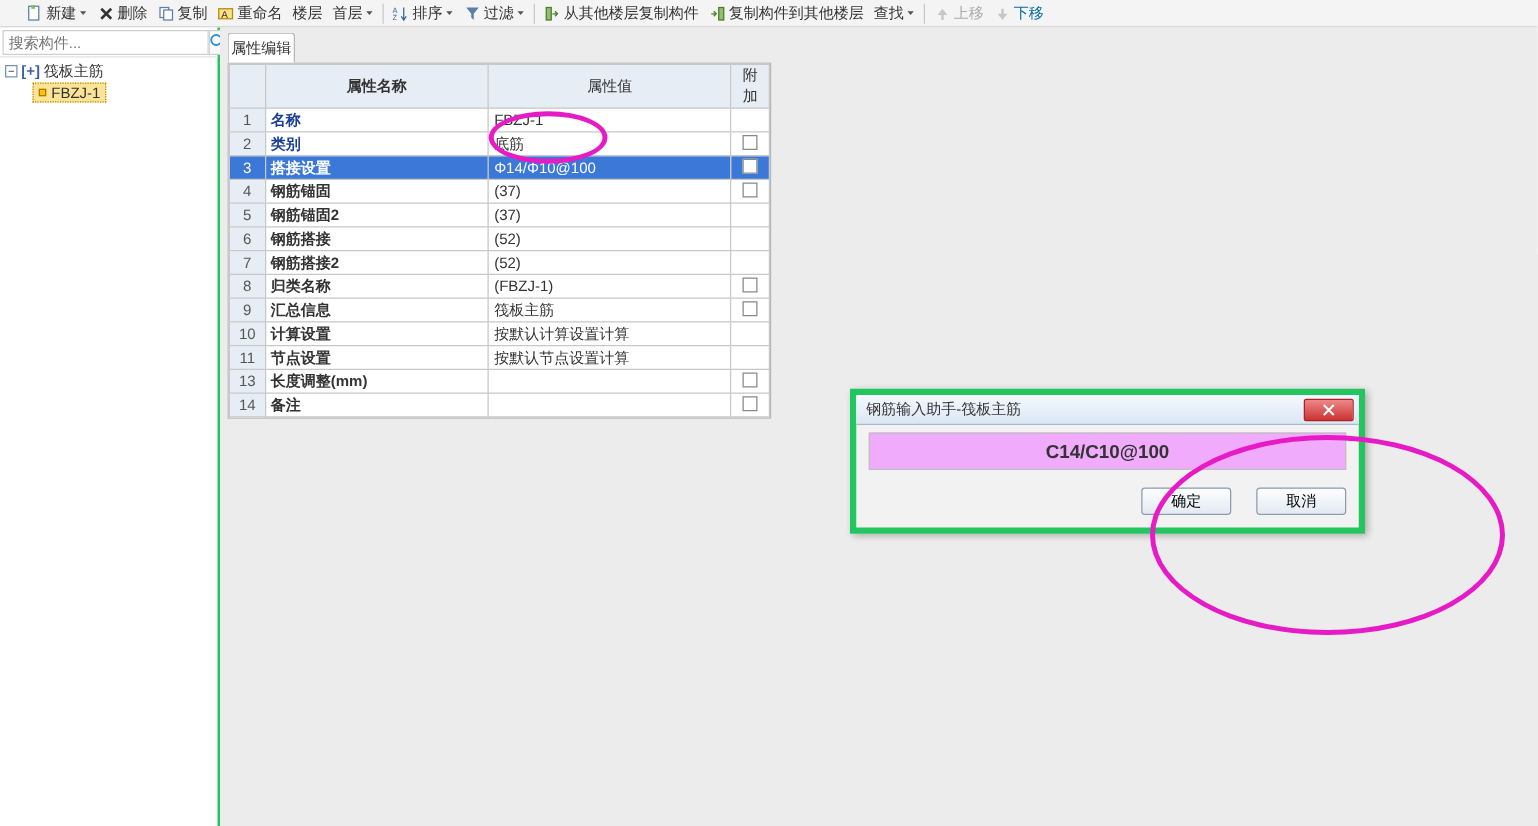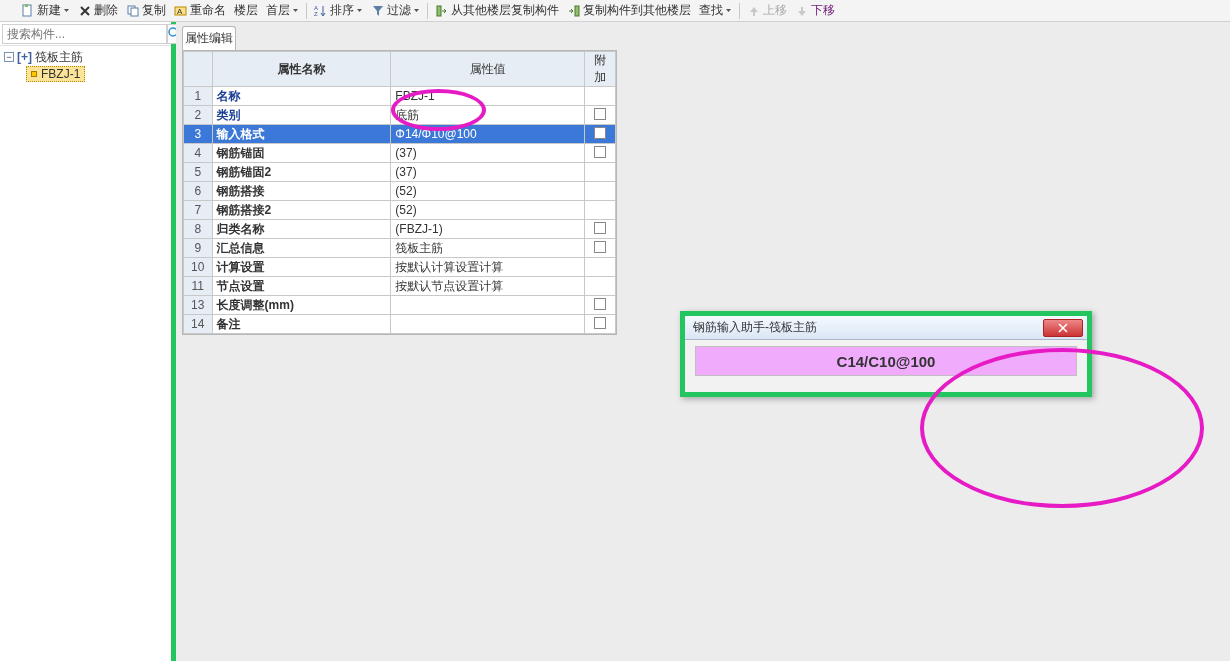--- a/index.html
+++ b/index.html
@@ -7,21 +7,21 @@
 
 
 .toolbar { height: 22px; display: flex; align-items: center; padding: 0 18px; gap: 2px; border-bottom: 1px solid #d0d0d0; background: #f4f4f4; }
 .toolbar .tb-item { display: flex; align-items: center; gap: 2px; padding: 0 3px; height: 20px; cursor: pointer; }
 .toolbar .sep { width: 1px; height: 16px; background: #c8c8c8; margin: 0 2px; }
 .toolbar .icon { display: inline-block; width: 14px; height: 14px; }
 .toolbar .dd-arrow { display: inline-block; width: 7px; height: 7px; }
 
 
 .main { display: flex; height: calc(100% - 22px); }
-.left-panel { width: 176px; border-right: 5px solid #22c55e; background: #fff; display: flex; flex-direction: column; }
+.left-panel { width: 176px; border-right: 2px solid #22c55e; background: #fff; display: flex; flex-direction: column; }
 .search-row { display: flex; align-items: center; height: 24px; padding: 2px; border-bottom: 1px solid #e2e2e2; }
 .search-input { flex: 1; height: 20px; border: 1px solid #d0d0d0; padding: 0 4px; font-size: 12px; color: #999; }
 .search-btn { width: 20px; height: 20px; background: #fbfbfb; border: 1px solid #d0d0d0; display: flex; align-items: center; justify-content: center; cursor: pointer; color: #2b90d9; }
 .tree { padding: 2px 4px; }
 .tree-row { display: flex; align-items: center; height: 18px; gap: 3px; }
 .tree-row .expander { width: 10px; height: 10px; border: 1px solid #7a94b0; display: flex; align-items: center; justify-content: center; font-size: 9px; line-height: 1; background: #fff; }
 .tree-row .bracket { color: #4060a0; font-weight: bold; }
 .tree-child { margin-left: 22px; }
 .tree-child .hl { background: #fbe397; border: 1px dotted #b58a00; padding: 0 4px; display: inline-flex; align-items: center; gap: 4px; }
 .tree-child .dot { width: 6px; height: 6px; background: #ffc400; border: 1px solid #a67b00; display: inline-block; }
@@ -186,21 +186,21 @@
   </div>
   <div class="sep"></div>
   <div class="tb-item" style="color:#aaa">
     <span class="icon">
         <svg width="14" height="14">
           <path d="M7 3 L11 8 L8 8 L8 12 L6 12 L6 8 L3 8 Z" fill="#c8c8c8"></path>
         </svg>
       </span>
     <span>上移</span>
   </div>
-  <div class="tb-item" style="color:#701a75">
+  <div class="tb-item" style="color:#0369a1">
     <span class="icon">
         <svg width="14" height="14">
           <path d="M7 12 L11 7 L8 7 L8 3 L6 3 L6 7 L3 7 Z" fill="#c8c8c8"></path>
         </svg>
       </span>
     <span>下移</span>
   </div>
 </div>
 
 <div class="main">
@@ -253,21 +253,21 @@
               <td class="col-attach"></td>
             </tr>
             <tr>
               <td class="rownum">2</td>
               <td class="col-name link"><span>类别</span></td>
               <td class="col-value">底筋</td>
               <td class="col-attach"><span class="chk"></span></td>
             </tr>
             <tr class="selected">
               <td class="rownum">3</td>
-              <td class="col-name"><span>输入格式</span></td>
+              <td class="col-name"><span>搭接设置</span></td>
               <td class="col-value">Φ14/Φ10@100</td>
               <td class="col-attach"><span class="chk"></span></td>
             </tr>
             <tr>
               <td class="rownum">4</td>
               <td class="col-name"><span>钢筋锚固</span></td>
               <td class="col-value">(37)</td>
               <td class="col-attach"><span class="chk"></span></td>
             </tr>
             <tr>
@@ -336,16 +336,20 @@
   <div class="dlg-title">
     <span>钢筋输入助手-筏板主筋</span>
     <div class="dlg-close">
       <svg width="12" height="10">
           <path d="M2 1 L10 9 M10 1 L2 9" stroke="#fff" stroke-width="1.6"></path>
         </svg>
     </div>
   </div>
   <div class="dlg-body">
     <div class="dlg-display">C14/C10@100</div>
+    <div class="dlg-buttons">
+      <button>确定</button>
+      <button>取消</button>
+    </div>
   </div>
 </div>
 
 <div class="circle-marker" style="left:920px; top:348px; width:284px; height:160px;"></div>
 
 </body></html>

